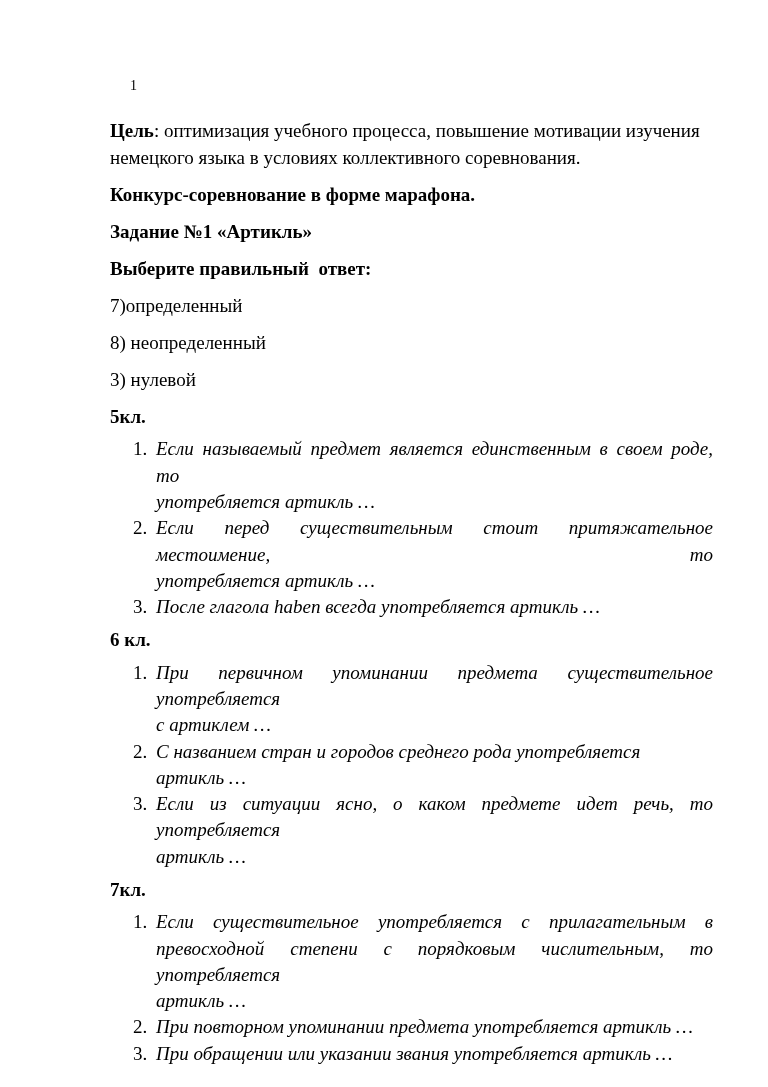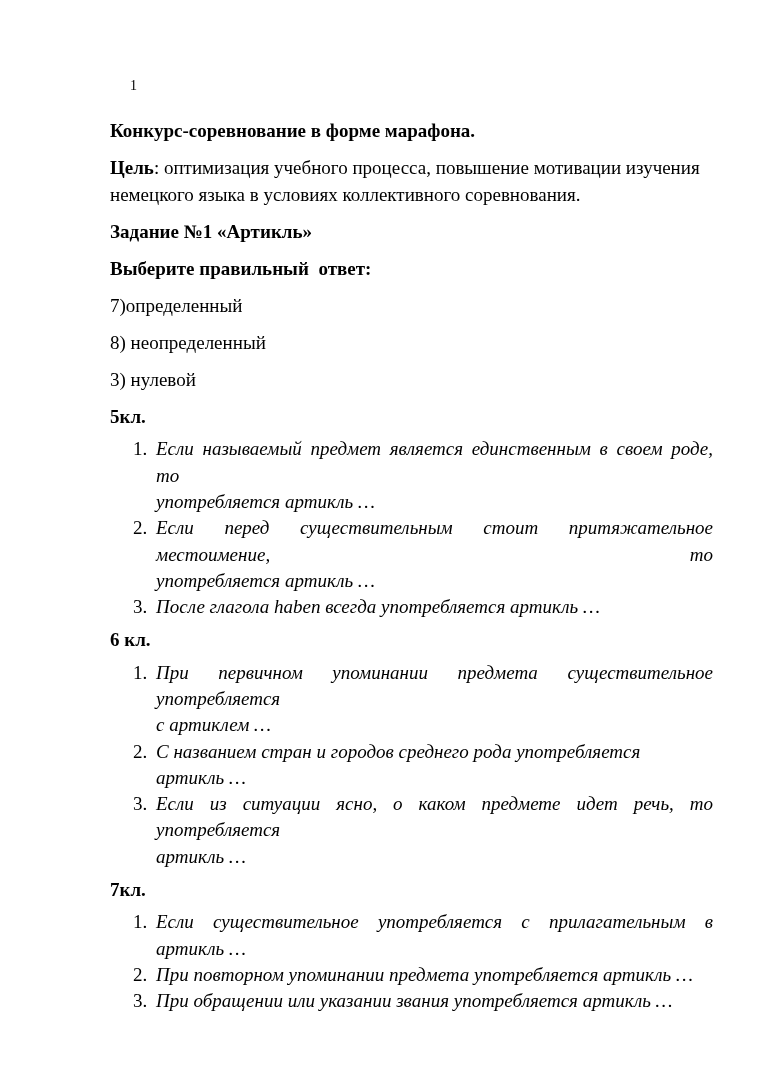--- a/index.html
+++ b/index.html
@@ -31,26 +31,26 @@
   .qline { line-height: 26.3px; font-style: italic; }
   .jline { text-align: justify; text-align-last: justify; }
 </style>
 </head>
 <body>
 
 <div class="page">
 
   <div class="pagenum">1</div>
 
-  <div class="para bold">Конкурс-соревнование в форме марафона.</div>
-
   <div class="para">
     <div class="line"><b>Цель</b><span>: оптимизация учебного процесса, повышение мотивации изучения</span></div>
     <div class="line">немецкого языка в условиях коллективного соревнования.</div>
   </div>
+
+  <div class="para bold">Конкурс-соревнование в форме марафона.</div>
 
 
   <div class="para bold">Задание №1 «Артикль»</div>
 
   <div class="para bold pre">Выберите правильный  ответ:</div>
 
   <div class="para">7)определенный</div>
   <div class="para">8) неопределенный</div>
   <div class="para">3) нулевой</div>
 
@@ -88,20 +88,21 @@
       <div class="qline jline">Если из ситуации ясно, о каком предмете идет речь, то употребляется</div>
       <div class="qline">артикль …</div>
     </div>
   </div>
 
   <div class="para bold tight">7кл.</div>
   <div class="qlist">
     <div class="qitem">
       <span class="qnum">1.</span>
       <div class="qline jline">Если существительное употребляется с прилагательным в</div>
+      <div class="qline jline">превосходной степени с порядковым числительным, то употребляется</div>
       <div class="qline">артикль …</div>
     </div>
     <div class="qitem">
       <span class="qnum">2.</span>
       <div class="qline">При повторном упоминании предмета употребляется артикль …</div>
     </div>
     <div class="qitem">
       <span class="qnum">3.</span>
       <div class="qline">При обращении или указании звания употребляется артикль …</div>
     </div>

